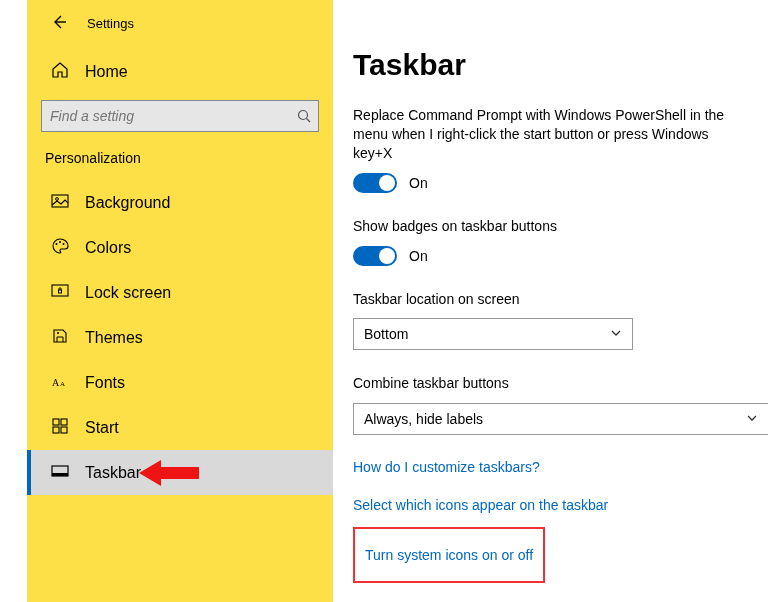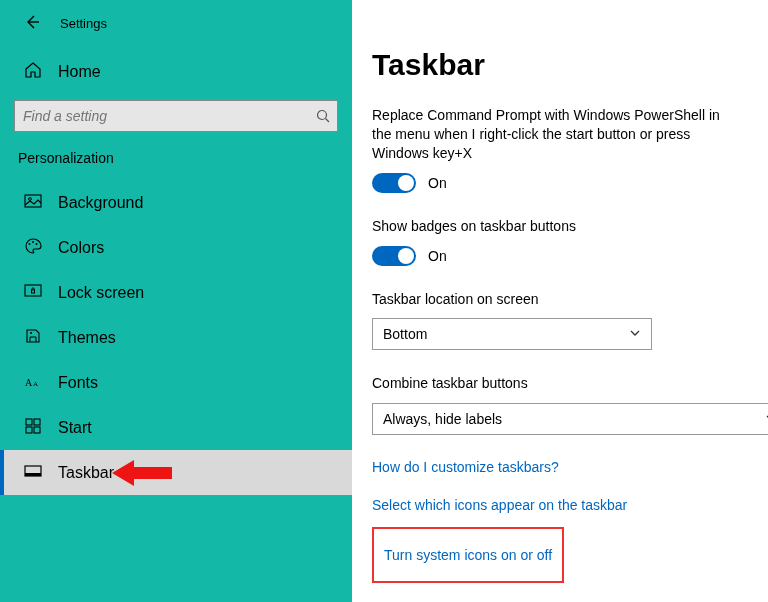--- a/index.html
+++ b/index.html
@@ -8,25 +8,26 @@
     font-size: 14px;
     color: #000;
     background: #fff;
     width: 768px;
     height: 602px;
     overflow: hidden;
     display: flex;
   }
   
   .sidebar {
-    width: 352px;
+    width: 306px;
     height: 100%;
-    background: #14b8a6;
+    background: #fde047;
     padding-top: 14px;
     position: relative;
+    margin-left: 27px;
   }
   .titlebar {
     display: flex;
     align-items: center;
     gap: 20px;
     padding: 0 0 20px 24px;
   }
   .back-arrow { width: 16px; height: 16px; cursor: pointer; }
   .title-text { font-size: 13px; }
   .home-row {

